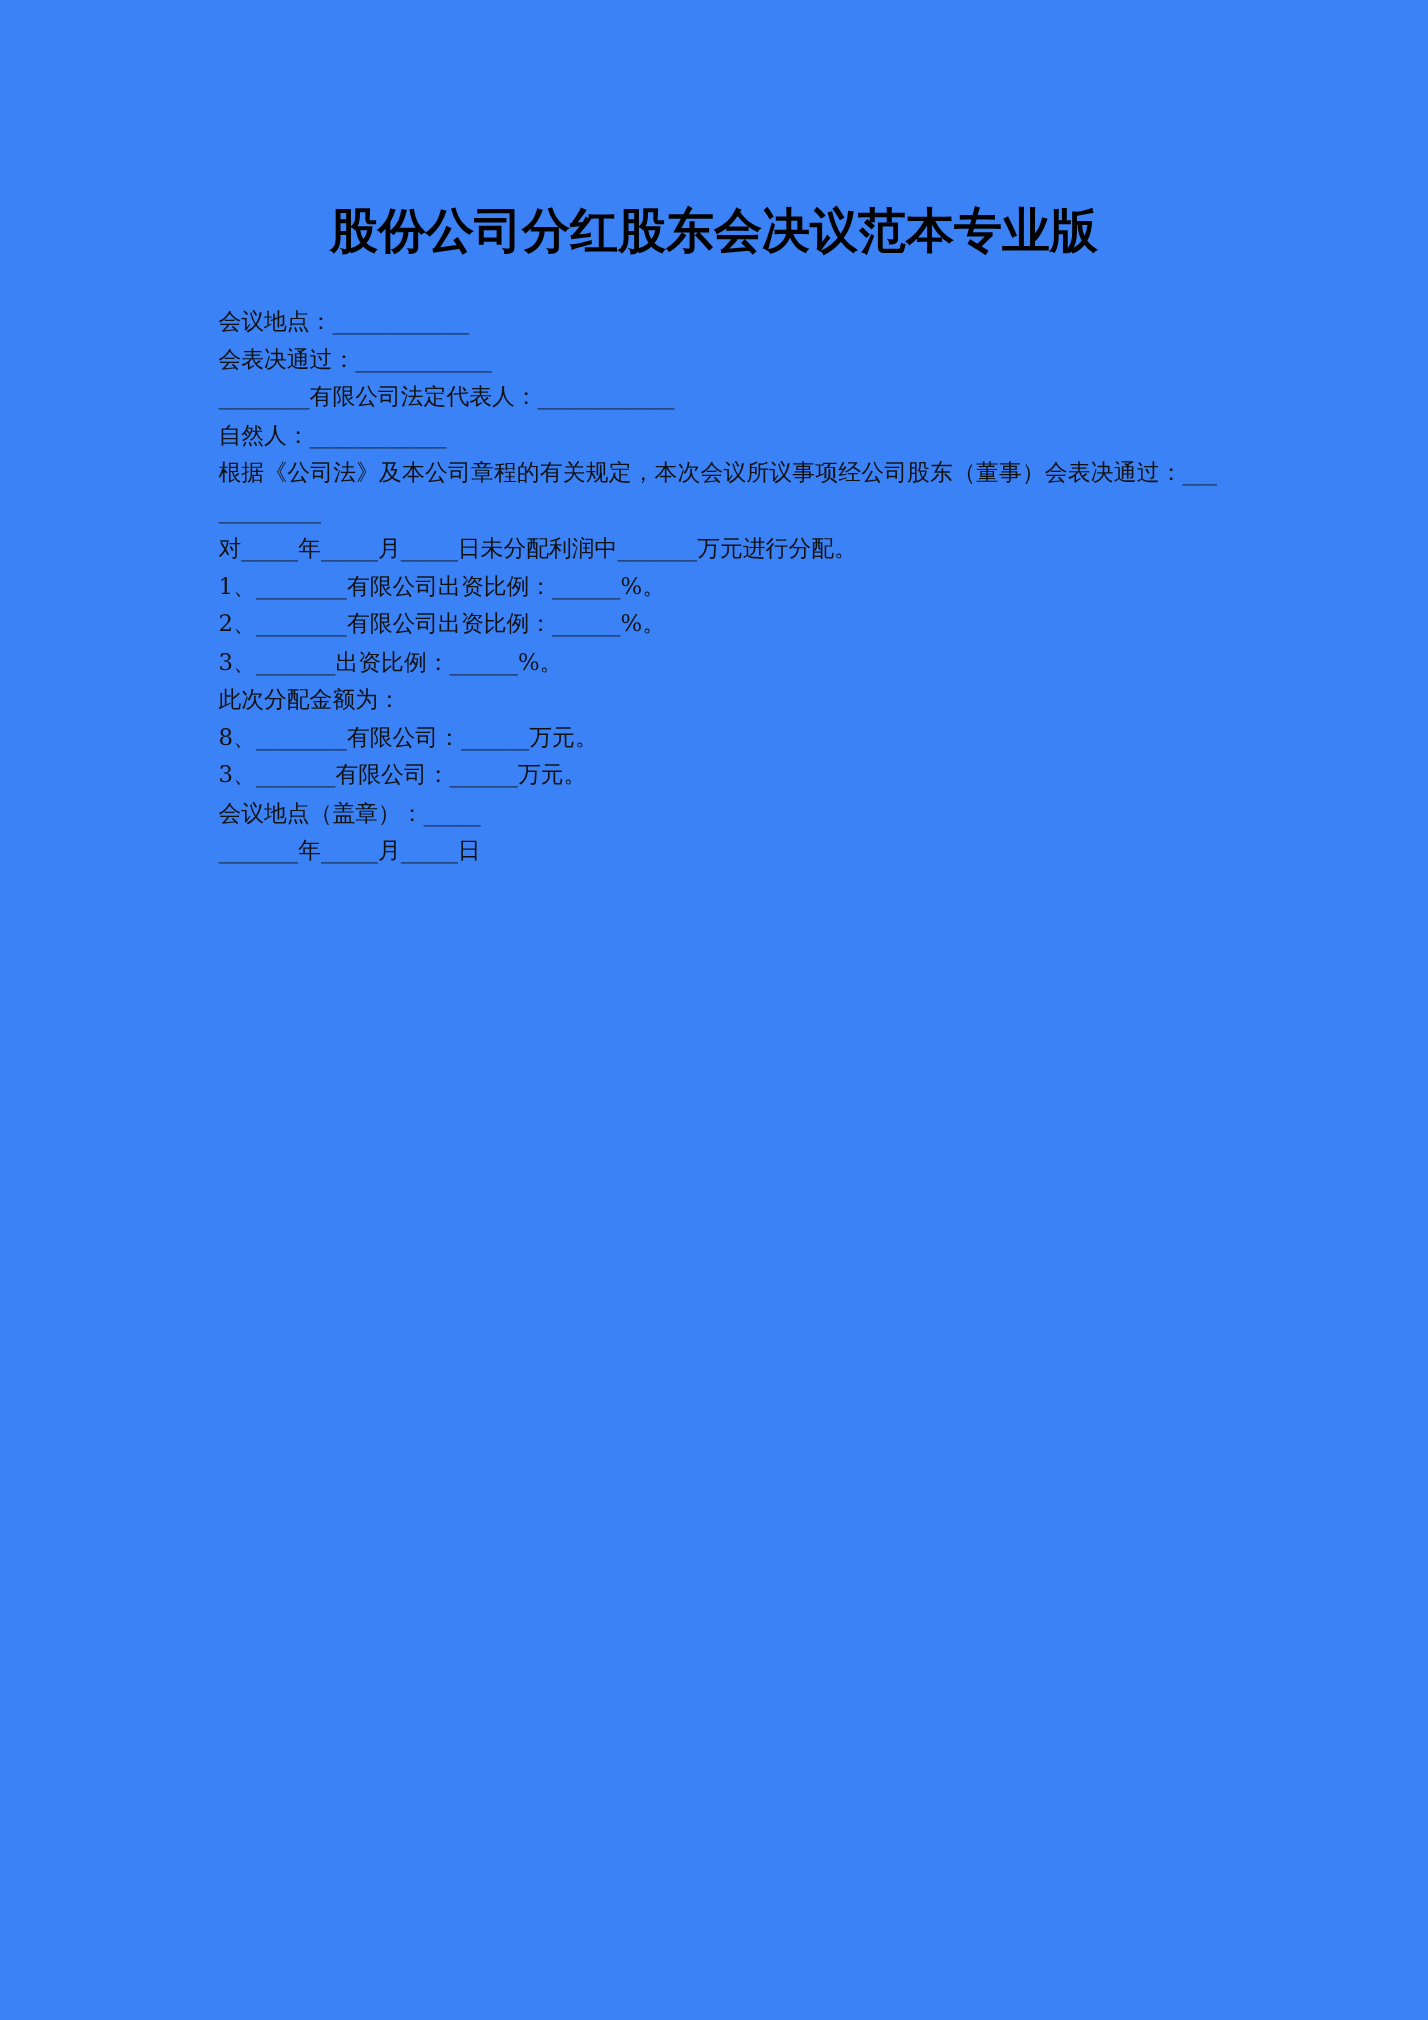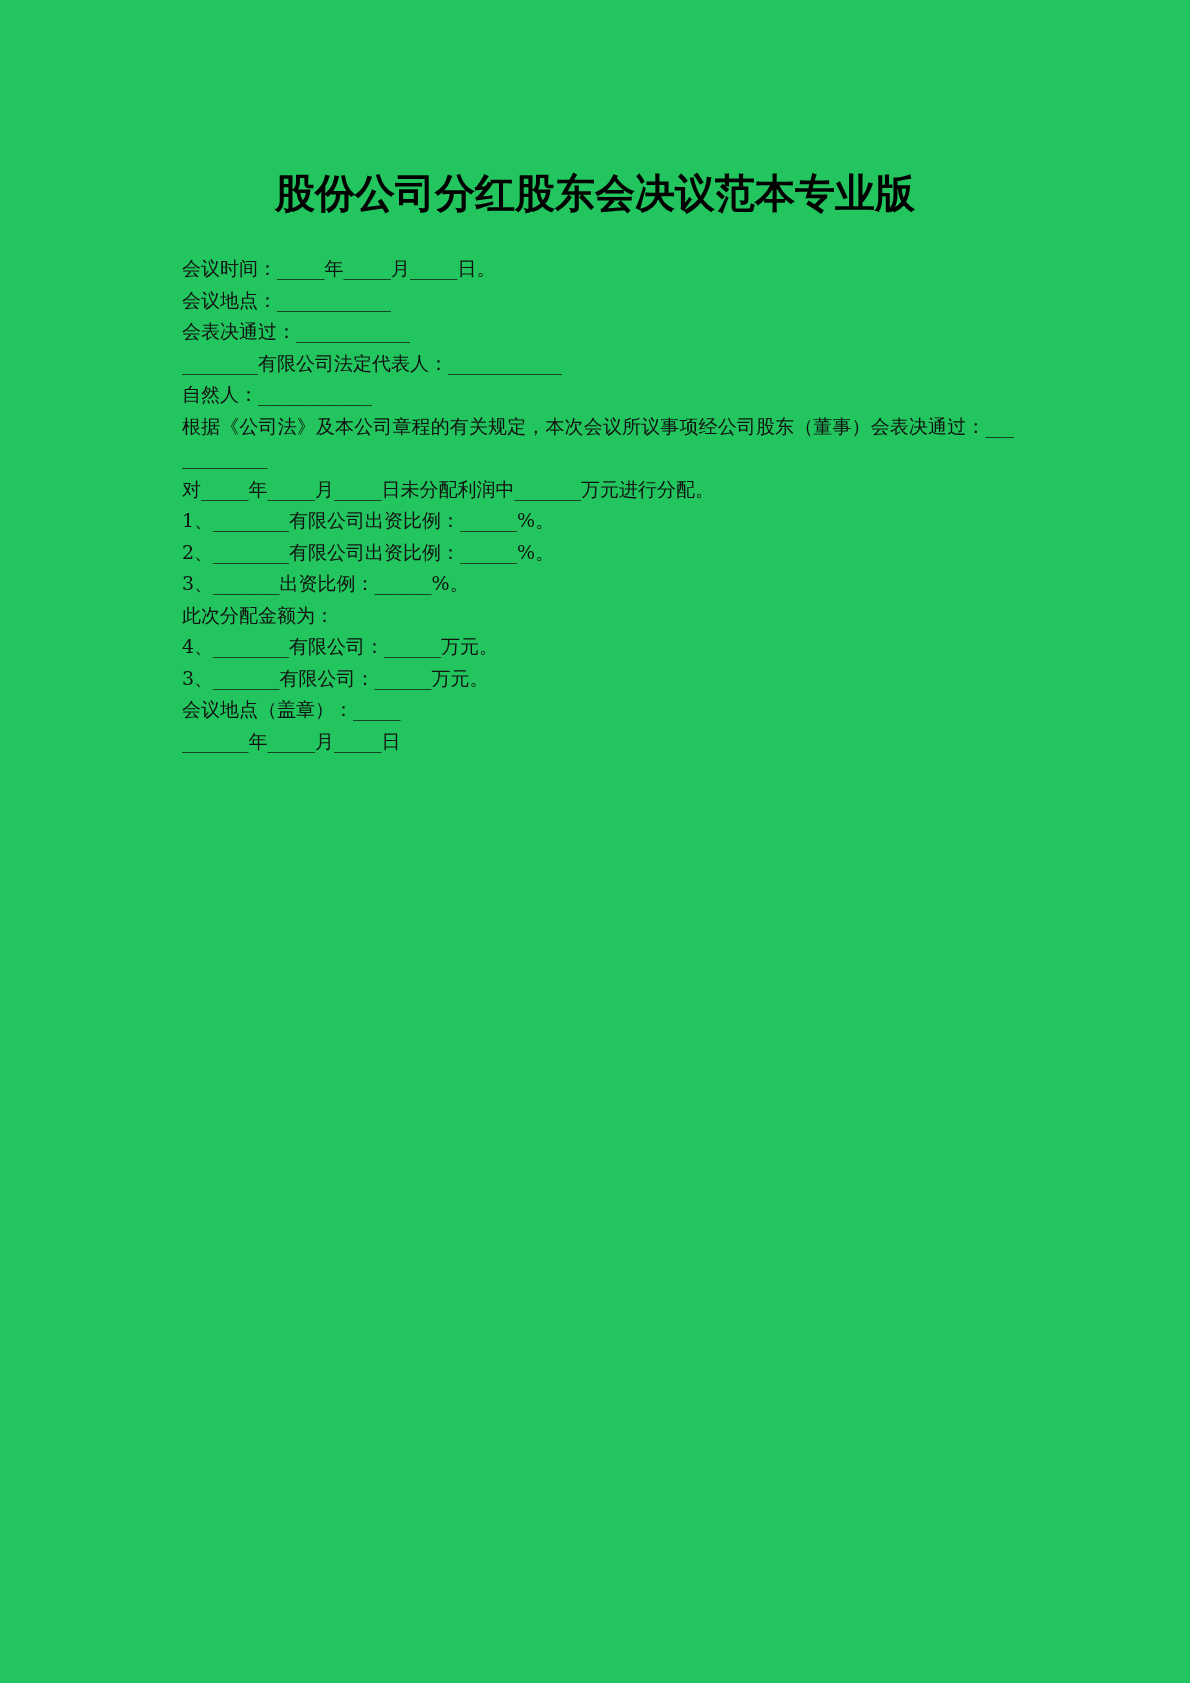--- a/index.html
+++ b/index.html
@@ -1,17 +1,17 @@
 <!DOCTYPE html>
 <html><head>
   <meta charset="utf-8">
   <style>
     html, body { margin: 0; padding: 0; background: #ffffff; }
     body { width: 1190px; height: 1683px; position: relative; overflow: hidden; }
-    .page { position: absolute; left: 0; top: 0; width: 1190px; height: 1683px; background: #22c55e; }
+    .page { position: absolute; left: 0; top: 0; width: 1190px; height: 1683px; background: #3b82f6; }
     .title {
       position: absolute; left: 0; width: 1190px; top: 165px;
       text-align: center;
       font-family: "DejaVu Sans", "Liberation Sans", sans-serif;
       font-weight: bold; font-size: 40px; line-height: 56px; color: #000;
       letter-spacing: 0px;
     }
     .body {
       position: absolute; left: 182px; top: 253px; width: 832px;
       font-family: "DejaVu Serif", "Liberation Serif", serif;
@@ -20,31 +20,30 @@
     .line { white-space: pre; display: block; height: 31.5px; overflow: visible; }
     .para { display: block; white-space: normal; word-break: break-all; text-align: justify; }
   </style>
 </head>
 <body>
 
 <div class="page">
   <div class="title">股份公司分红股东会决议范本专业版</div>
 
   <div class="body">
-    <span class="line">会议时间：_____年_____月_____日。</span>
     <span class="line">会议地点：____________</span>
     <span class="line">会表决通过：____________</span>
     <span class="line">________有限公司法定代表人：____________</span>
     <span class="line">自然人：____________</span>
 
     <span class="para">根据《公司法》及本公司章程的有关规定，本次会议所议事项经公司股东（董事）会表决通过：____________</span>
 
     <span class="line">对_____年_____月_____日未分配利润中_______万元进行分配。</span>
     <span class="line">1、________有限公司出资比例：______%。</span>
     <span class="line">2、________有限公司出资比例：______%。</span>
     <span class="line">3、_______出资比例：______%。</span>
     <span class="line">此次分配金额为：</span>
-    <span class="line">4、________有限公司：______万元。</span>
+    <span class="line">8、________有限公司：______万元。</span>
     <span class="line">3、_______有限公司：______万元。</span>
     <span class="line">会议地点（盖章）：_____</span>
     <span class="line">_______年_____月_____日</span>
   </div>
 </div>
 
 </body></html>

